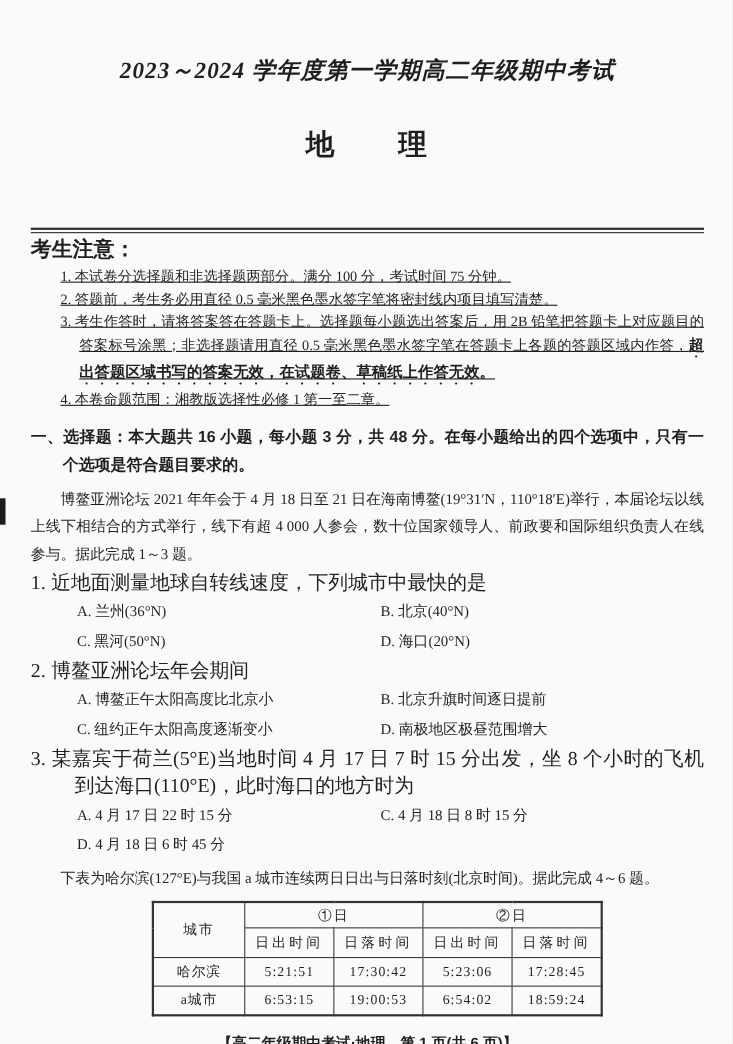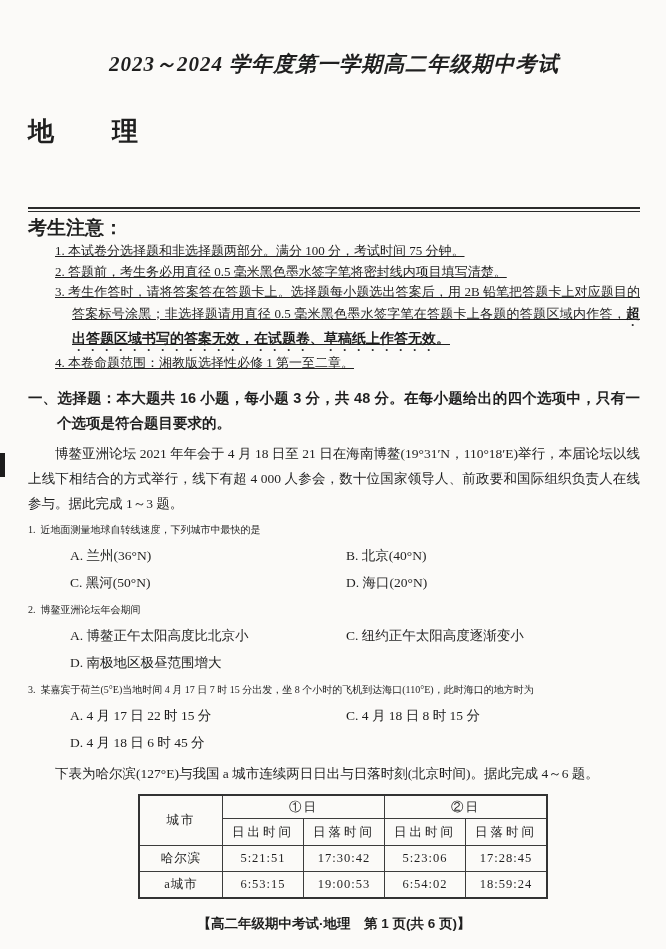--- a/index.html
+++ b/index.html
@@ -30,21 +30,21 @@
   .title {
     margin: 0;
     text-align: center;
     font-size: 21px;
     font-weight: bold;
     letter-spacing: 1px;
     font-style: italic;
   }
   .subject {
     margin-top: 36px;
-    text-align: left;
+    text-align: center;
     font-size: 26px;
     font-weight: bold;
     letter-spacing: 2px;
   }
   .divider {
     margin-top: 58px;
     height: 2px;
     border-top: 2px solid #2b2b2b;
     border-bottom: 1px solid #2b2b2b;
   }
@@ -86,21 +86,21 @@
   .passage {
     margin: 5px 0 0;
     font-size: 13.5px;
     line-height: 25px;
     text-indent: 2em;
     text-align: justify;
   }
   .question { margin-top: 1px; }
   .stem {
     margin: 0;
-    font-size: 10px;
+    font-size: 18px;
     line-height: 25px;
     padding-left: 40px;
     text-indent: -40px;
     text-align: justify;
   }
   .q-num { margin-right: 5px; }
   .options {
     margin-left: 42px;
     display: grid;
     grid-template-columns: 276px auto;
@@ -166,20 +166,21 @@
       <div class="option">B. 北京(40°N)</div>
       <div class="option">C. 黑河(50°N)</div>
       <div class="option">D. 海口(20°N)</div>
     </div>
   </div>
 
   <div class="question">
     <p class="stem"><span class="q-num">2.</span><span>博鳌亚洲论坛年会期间</span></p>
     <div class="options">
       <div class="option">A. 博鳌正午太阳高度比北京小</div>
+      <div class="option">B. 北京升旗时间逐日提前</div>
       <div class="option">C. 纽约正午太阳高度逐渐变小</div>
       <div class="option">D. 南极地区极昼范围增大</div>
     </div>
   </div>
 
   <div class="question">
     <p class="stem"><span class="q-num">3.</span><span>某嘉宾于荷兰(5°E)当地时间 4 月 17 日 7 时 15 分出发，坐 8 个小时的飞机到达海口(110°E)，此时海口的地方时为</span></p>
     <div class="options">
       <div class="option">A. 4 月 17 日 22 时 15 分</div>
       <div class="option">C. 4 月 18 日 8 时 15 分</div>

